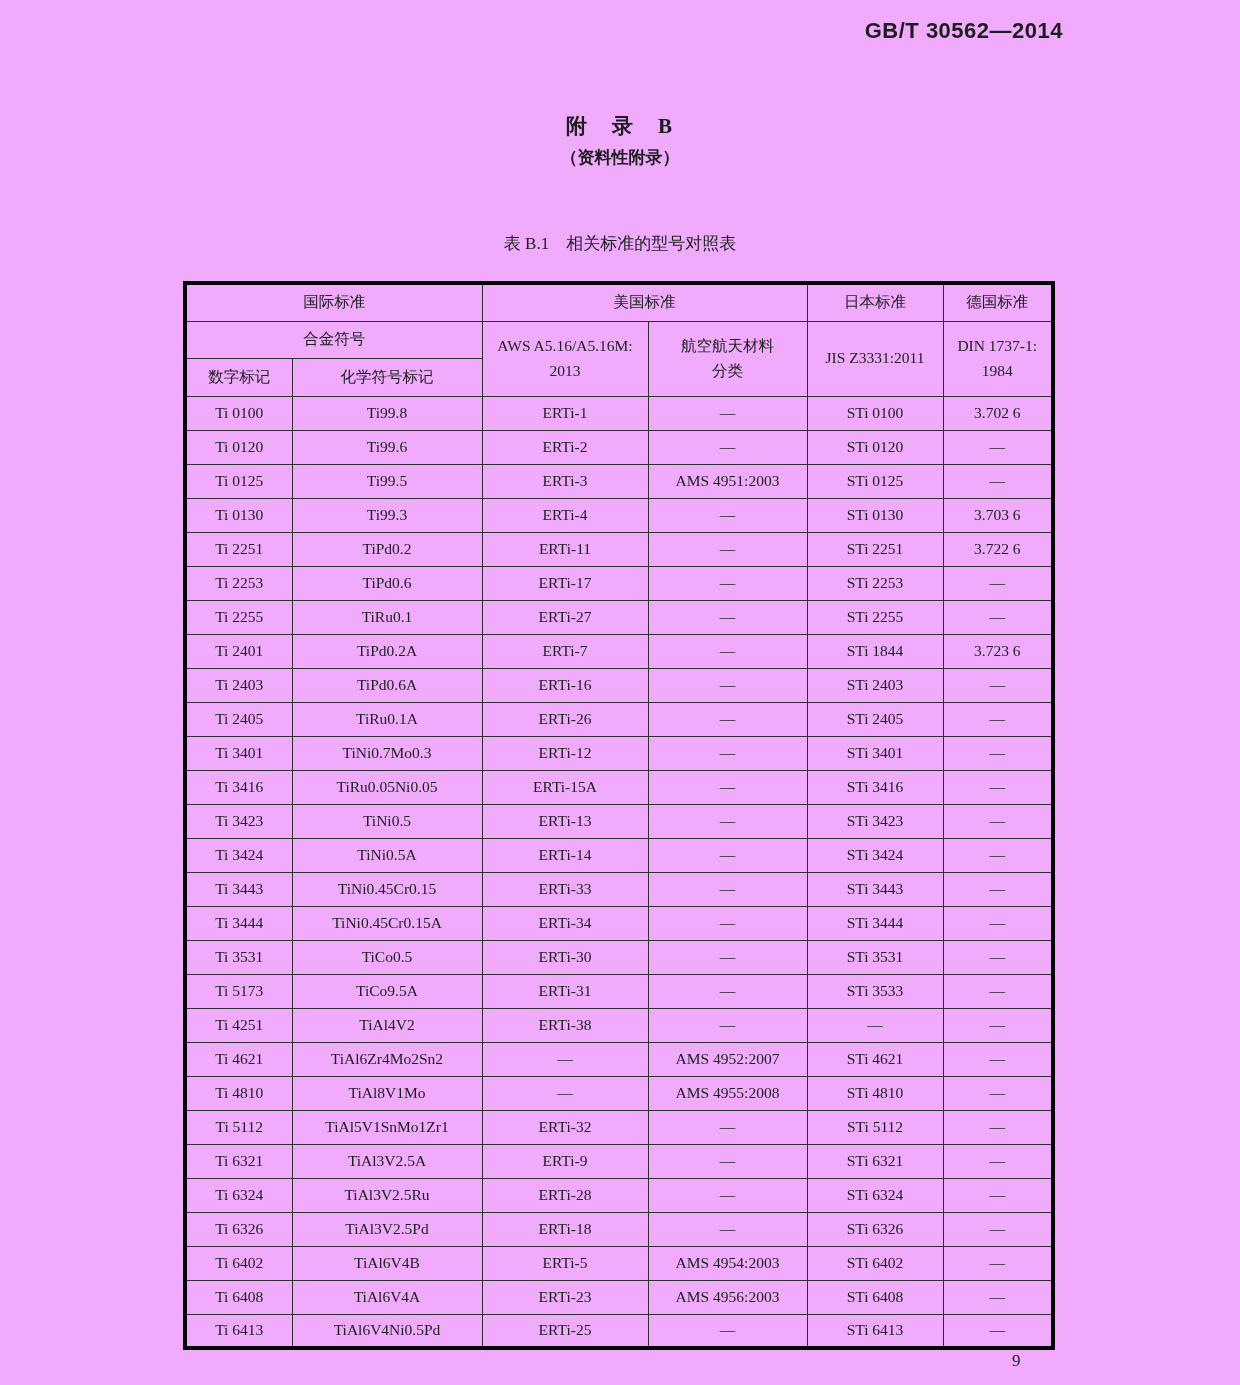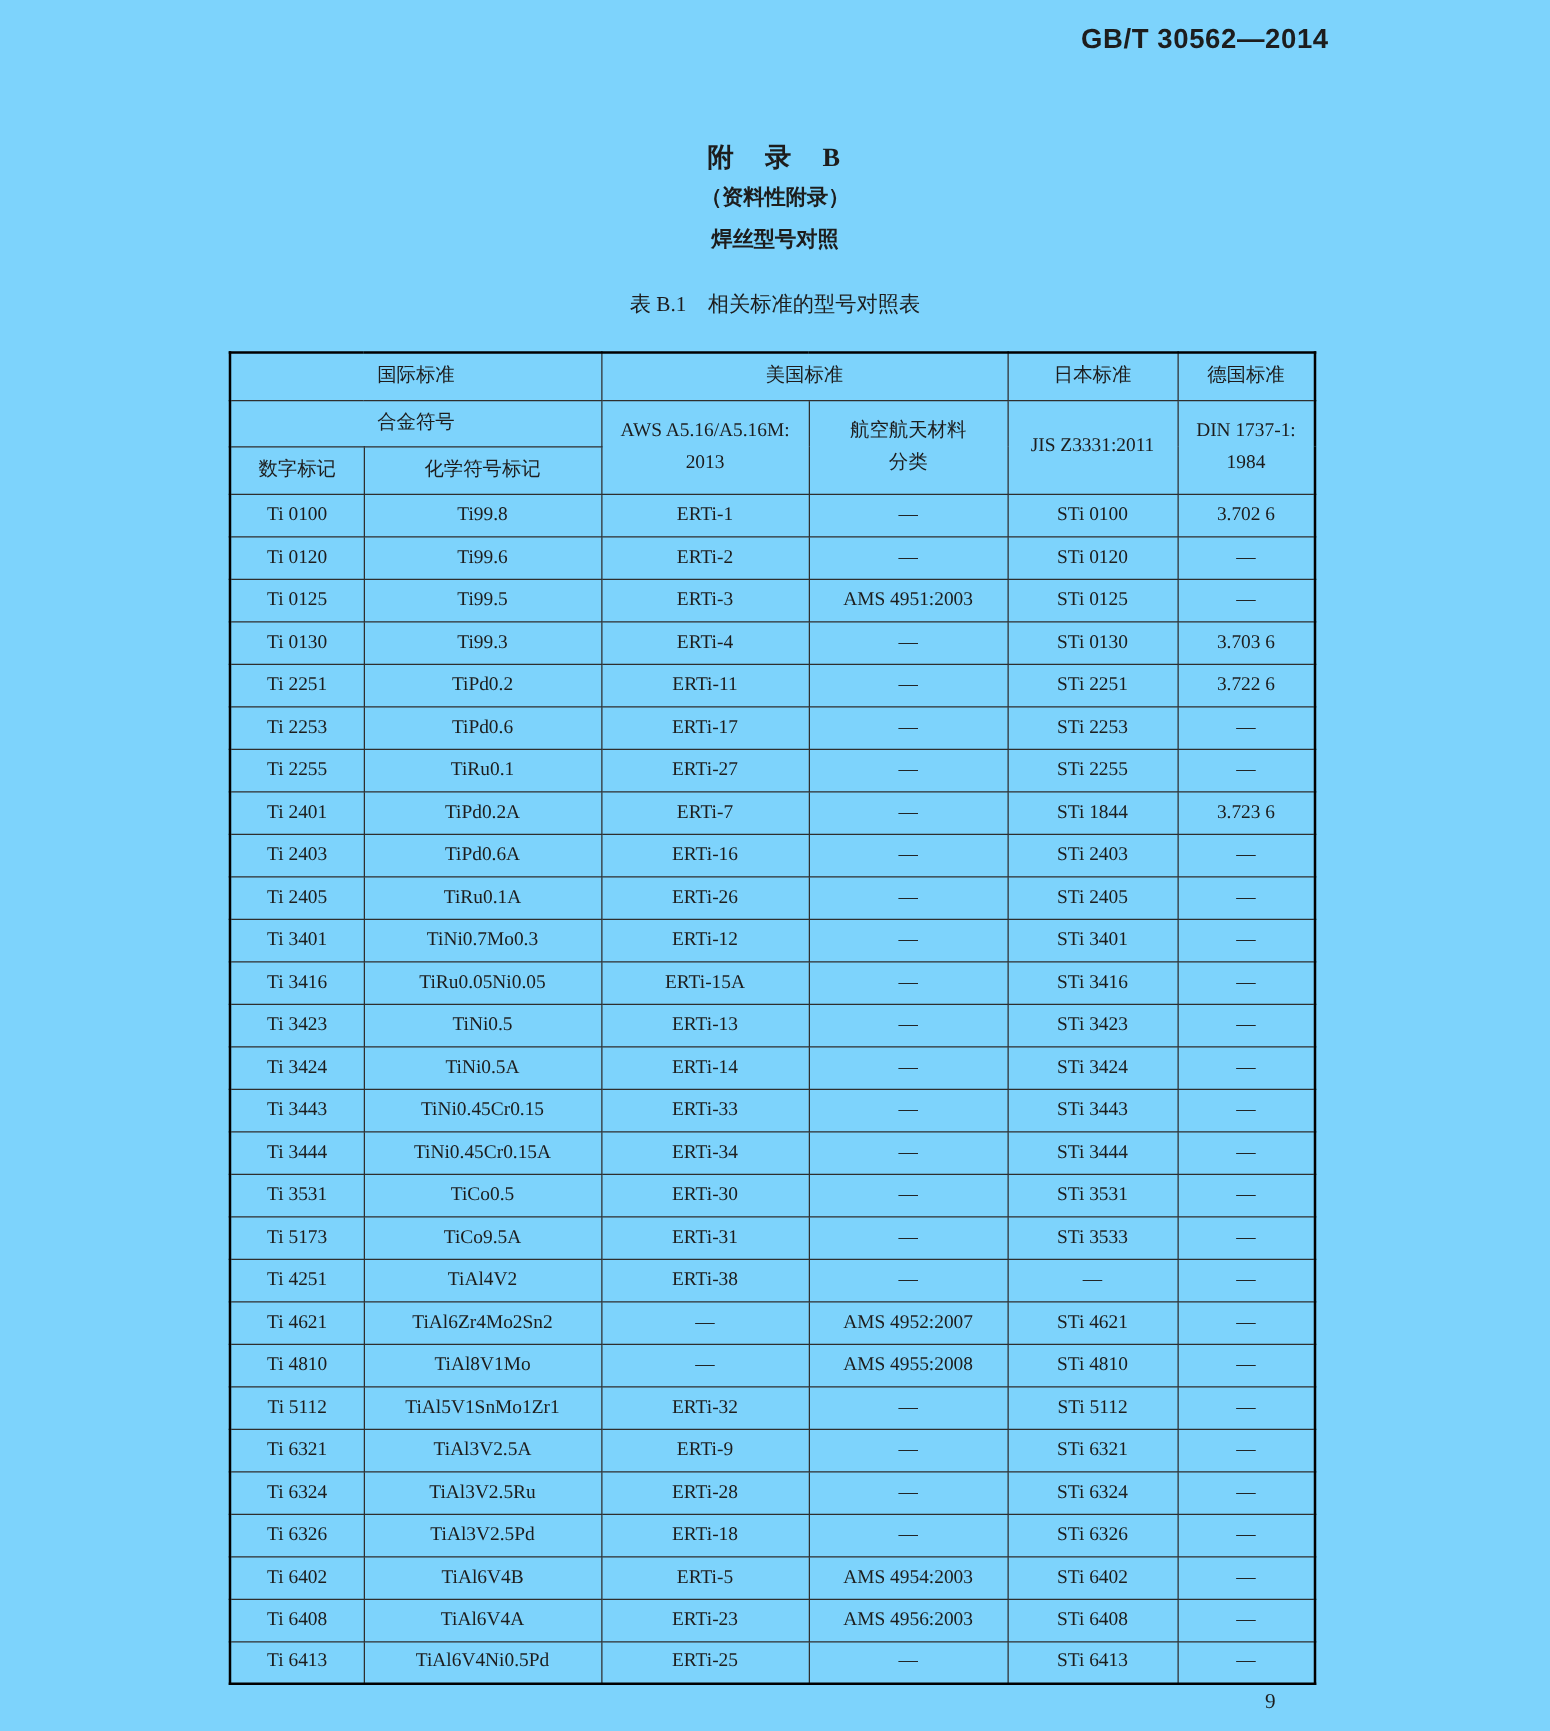--- a/index.html
+++ b/index.html
@@ -1,20 +1,20 @@
 <!DOCTYPE html>
 <html><head>
 <meta charset="utf-8">
 <style>
   html, body { margin: 0; padding: 0; background: #e9e9e9; }
   .page {
     position: relative;
     width: 1240px;
     height: 1385px;
-    background: #7dd3fc;
+    background: #f0abfc;
     font-family: "Liberation Serif", "DejaVu Serif", serif;
     color: #1d1d1d;
     overflow: hidden;
   }
   .doc-header {
     position: absolute;
     top: 18px;
     right: 177px;
     font-family: "Liberation Sans", "DejaVu Sans", sans-serif;
     font-weight: bold;
@@ -40,21 +40,21 @@
     font-size: 17px;
     font-weight: normal;
   }
   table.cmp {
     position: absolute;
     left: 183px;
     top: 281px;
     width: 868px;
     border-collapse: collapse;
     table-layout: fixed;
-    border: 2px solid #000000;
+    border: 4px solid #000000;
   }
   table.cmp th, table.cmp td {
     border: 1px solid #2e2e2e;
     text-align: center;
     vertical-align: middle;
     font-weight: normal;
     padding: 0 2px;
     font-size: 15.5px;
     line-height: 1.35;
     overflow: hidden;
@@ -75,21 +75,20 @@
 </head>
 <body>
 
 <div class="page">
 
   <div class="doc-header">GB/T 30562—2014</div>
 
   <div class="titles">
     <div class="appendix-title">附　录　B</div>
     <div class="appendix-subtitle">（资料性附录）</div>
-    <div class="appendix-topic">焊丝型号对照</div>
   </div>
 
   <div class="table-caption">表 B.1　相关标准的型号对照表</div>
 
   <table class="cmp">
     <colgroup>
       <col style="width:107px">
       <col style="width:190px">
       <col style="width:166px">
       <col style="width:159px">

